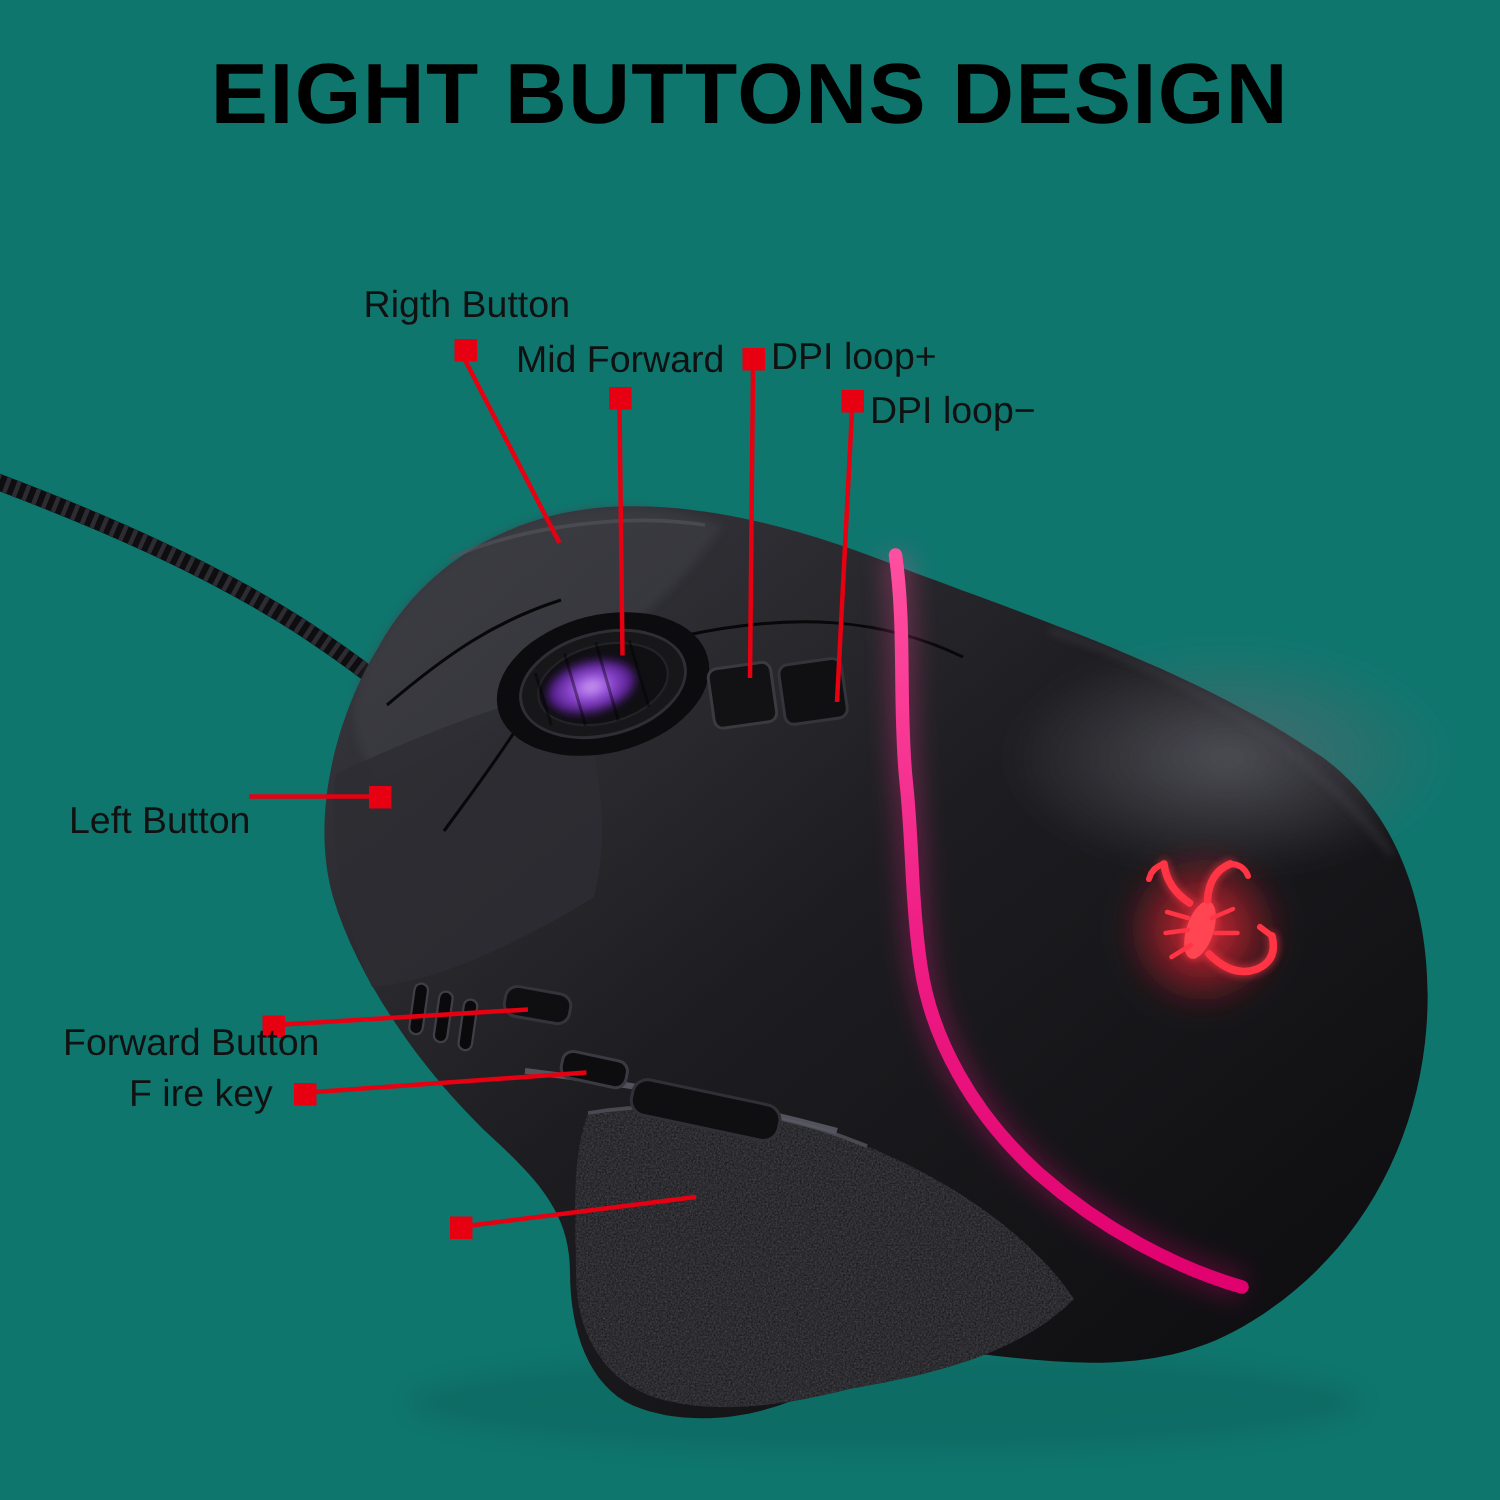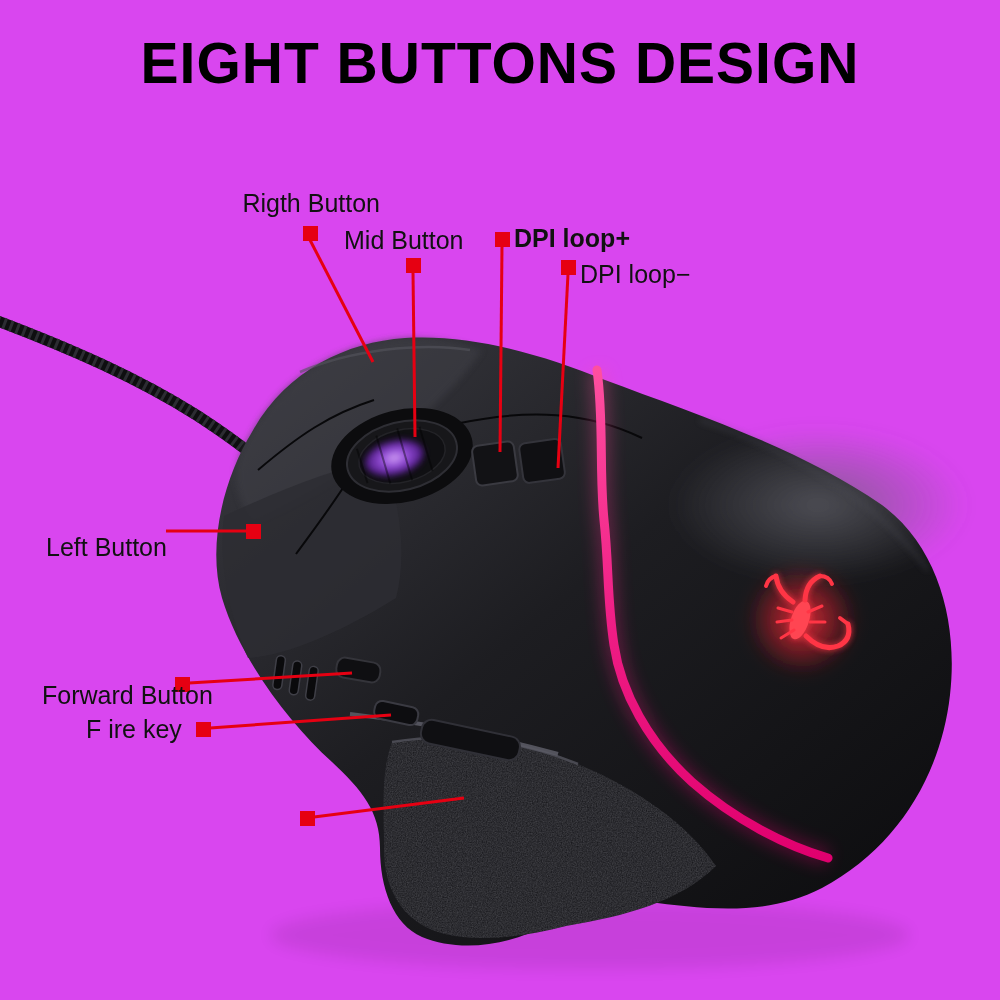--- a/index.html
+++ b/index.html
@@ -1,17 +1,17 @@
 <!DOCTYPE html>
 <html><head>
 <meta charset="utf-8">
 <style>
   html,body{margin:0;padding:0;background:#fff;}
   body{width:1000px;height:1000px;overflow:hidden;font-family:"Liberation Sans",sans-serif;}
-  .stage{position:relative;width:1000px;height:1000px;background:#d946ef;}
+  .stage{position:relative;width:1000px;height:1000px;background:#0f766e;}
   .title{position:absolute;top:30px;left:0;width:100%;margin:0;text-align:center;
          font-size:57px;font-weight:900;letter-spacing:1px;color:#000;}
   .art,.lines{position:absolute;left:0;top:0;width:1000px;height:1000px;}
   .lines line{stroke:#e60012;stroke-width:3;}
   .marker{position:absolute;width:15px;height:15px;background:#e60012;}
   .label{position:absolute;font-size:25px;color:#111;white-space:nowrap;line-height:1.2;}
 </style>
 </head>
 <body>
 
@@ -158,20 +158,20 @@
   <div class="marker" style="left:303px;top:226px;"></div>
   <div class="marker" style="left:406px;top:258px;"></div>
   <div class="marker" style="left:495px;top:232px;"></div>
   <div class="marker" style="left:561px;top:260px;"></div>
   <div class="marker" style="left:246px;top:524px;"></div>
   <div class="marker" style="left:175px;top:677px;"></div>
   <div class="marker" style="left:196px;top:722px;"></div>
   <div class="marker" style="left:300px;top:811px;"></div>
 
   <div class="label" style="left:180px;top:188px;width:200px;text-align:right;">Rigth Button</div>
-  <div class="label" style="left:344px;top:225px;">Mid Button</div>
-  <div class="label" style="left:514px;top:223px;font-weight:bold;">DPI loop+</div>
+  <div class="label" style="left:344px;top:225px;">Mid Forward</div>
+  <div class="label" style="left:514px;top:223px;">DPI loop+</div>
   <div class="label" style="left:580px;top:259px;">DPI loop−</div>
   <div class="label" style="left:46px;top:516px;margin-top:16px;">Left Button</div>
   <div class="label" style="left:42px;top:645px;margin-top:35px;">Forward Button</div>
   <div class="label" style="left:86px;top:714px;">F ire key</div>
 
 </div>
 
 </body></html>

